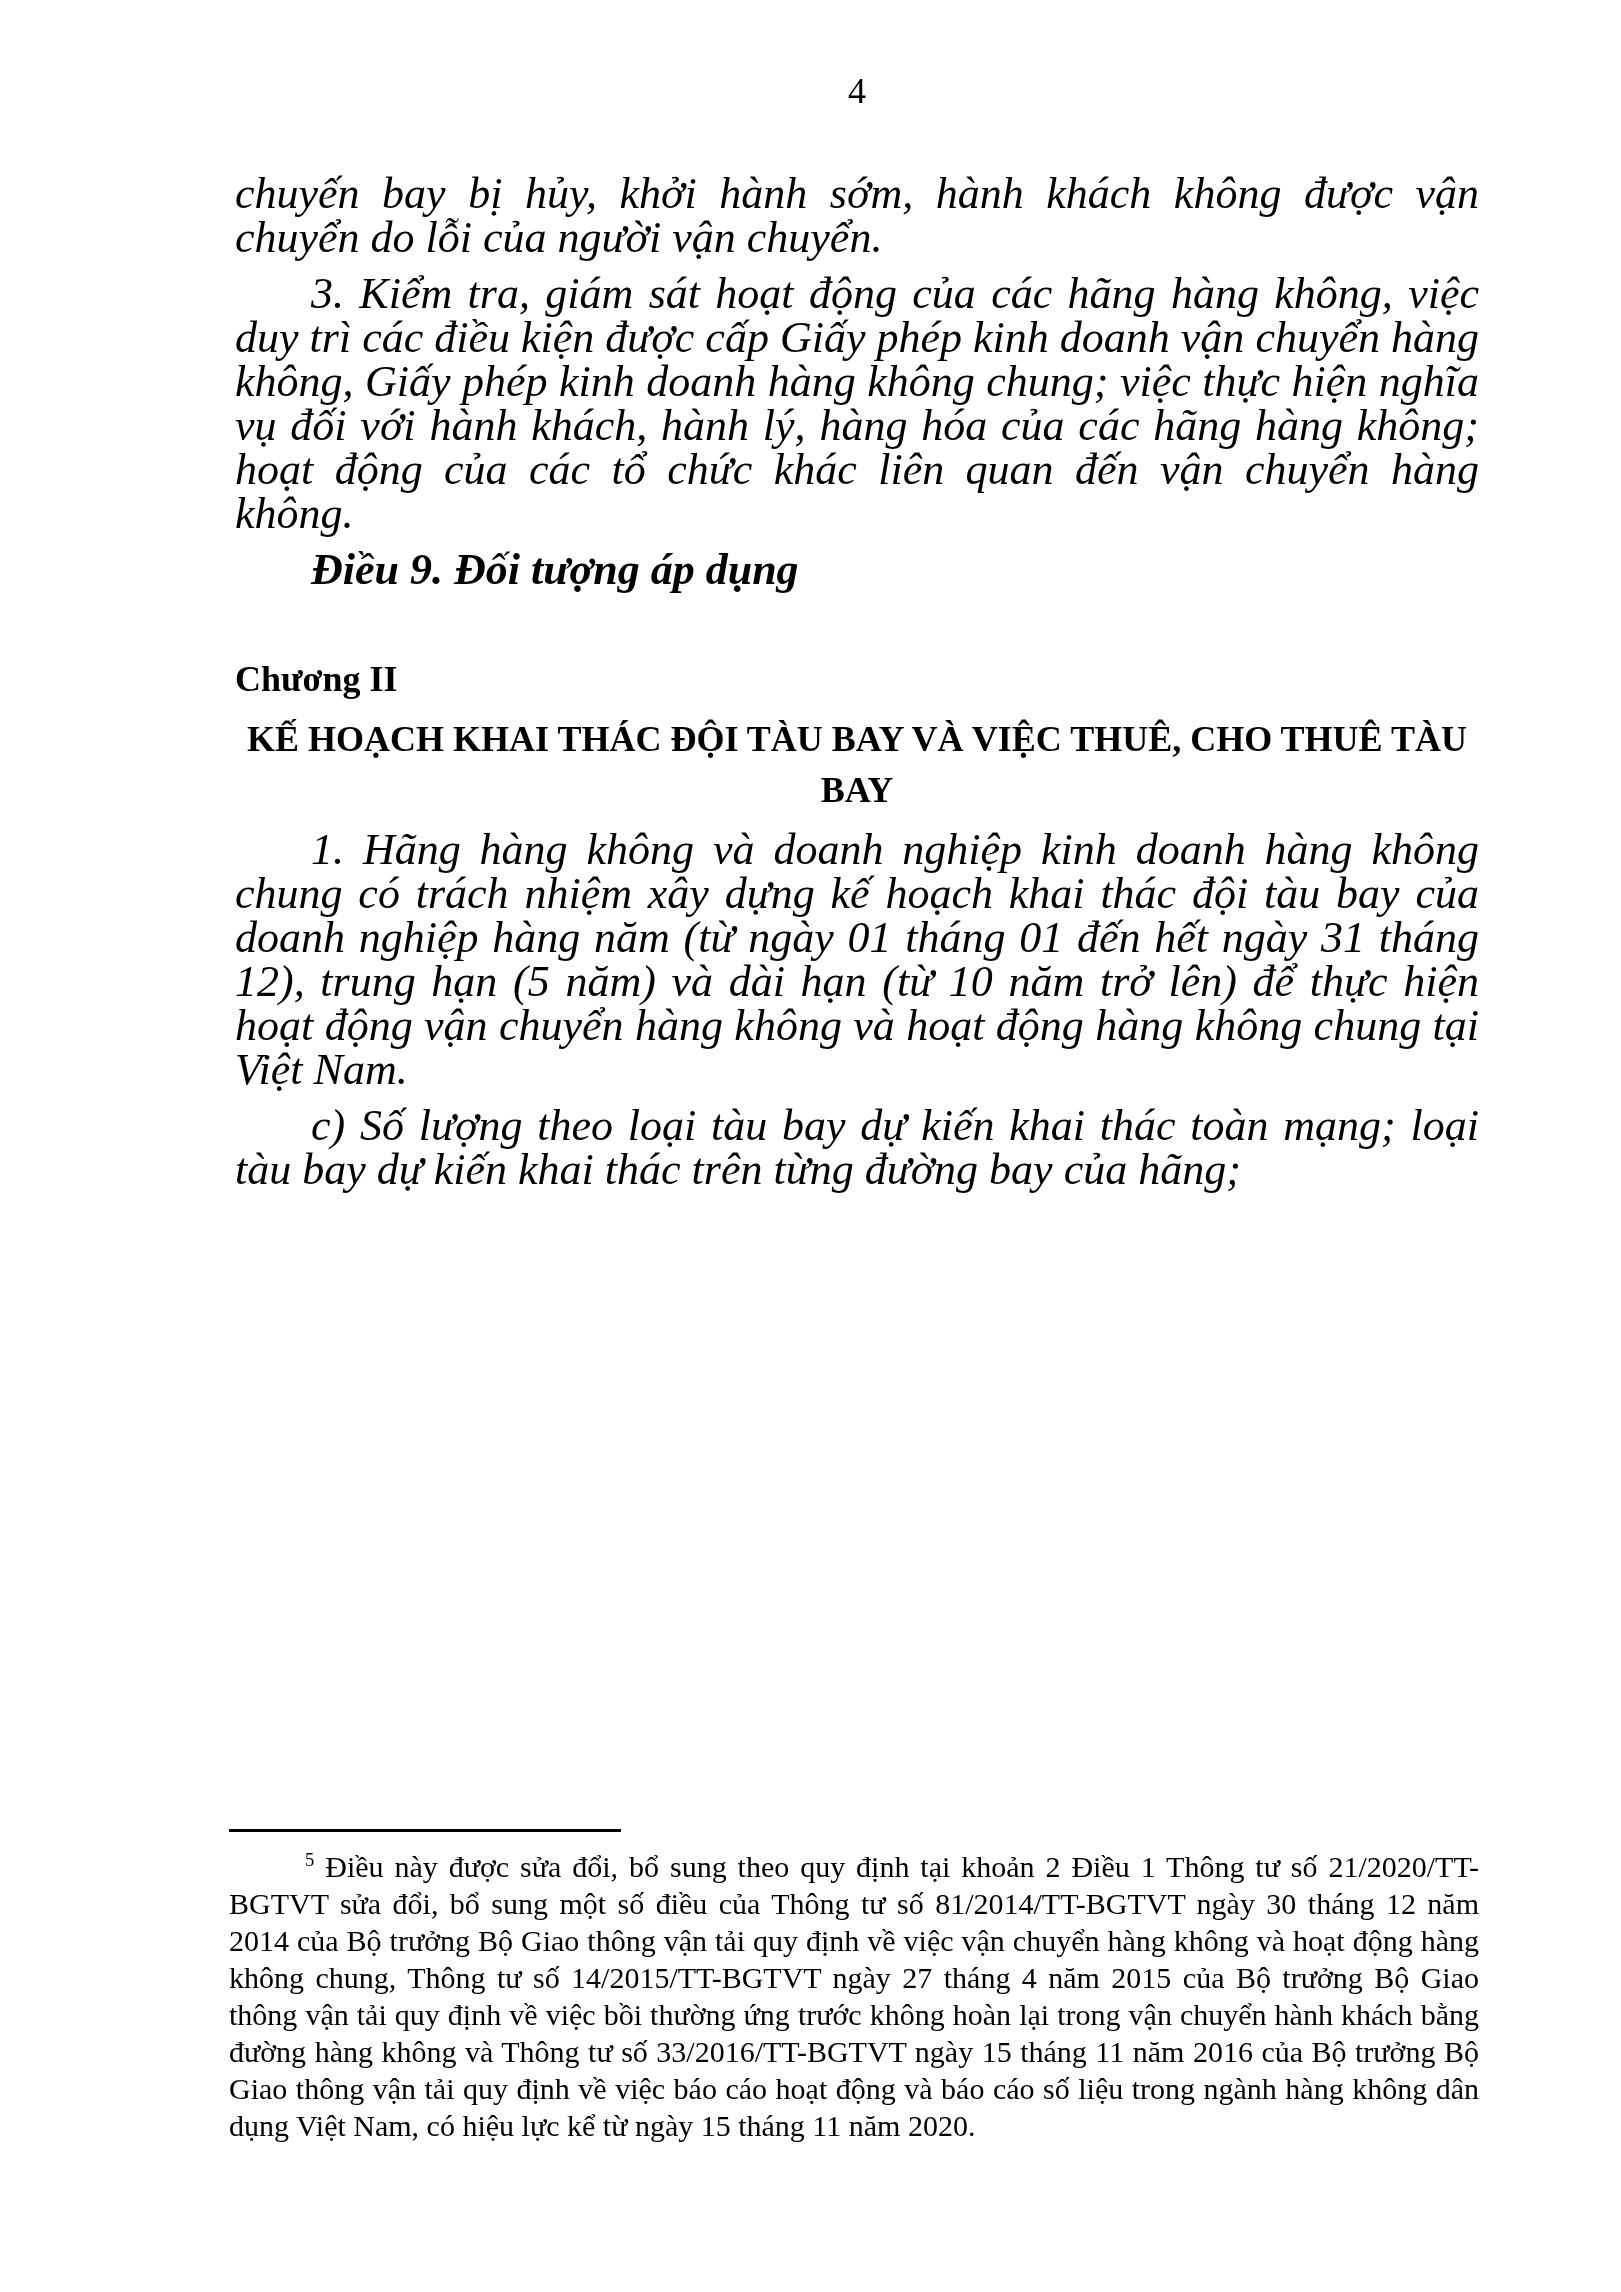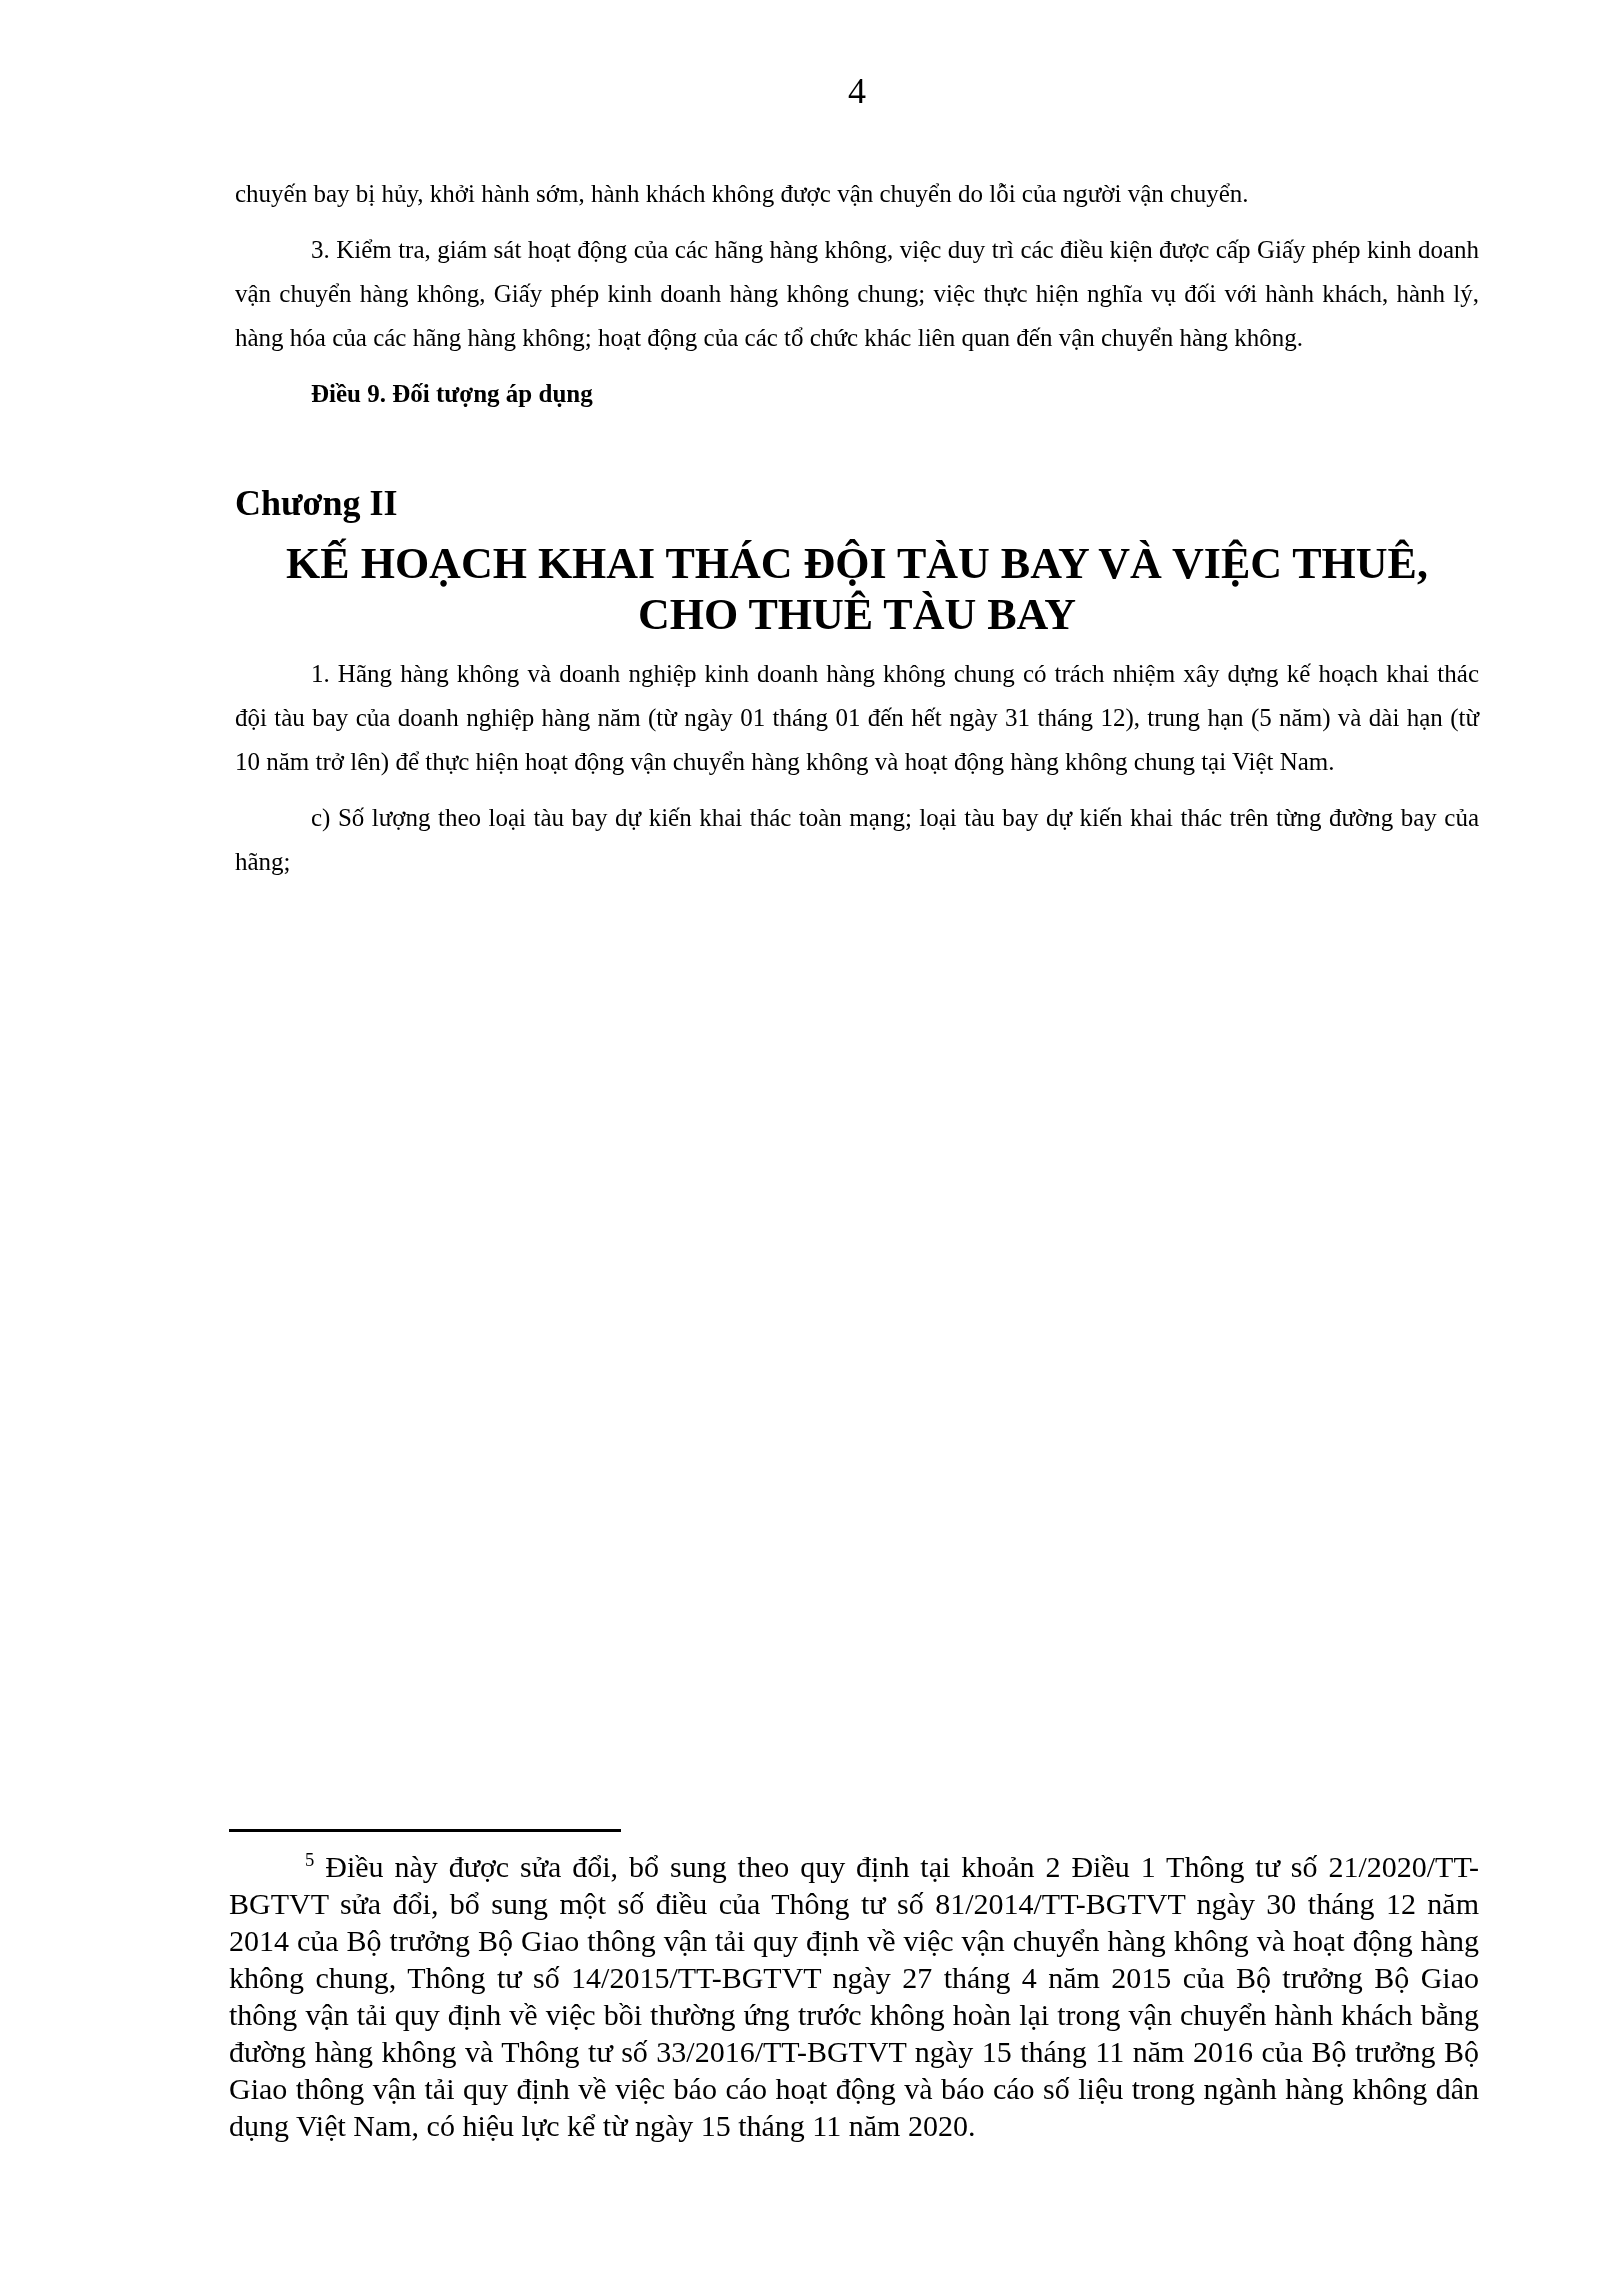--- a/index.html
+++ b/index.html
@@ -19,40 +19,41 @@
   .content {
     padding: 0 142px 0 235px;
   }
   .page-number {
     margin-top: 69px;
     text-align: center;
     font-size: 36px;
     line-height: 44px;
   }
   p.body {
-    font-size: 25px;
+    font-size: 44px;
     line-height: 44px;
     text-align: justify;
     text-indent: 76px;
     margin: 11.8px 0 0 0;
+    font-style: italic;
   }
   p.continuation {
     text-indent: 0;
     margin-top: 59px;
   }
   .bold { font-weight: bold; }
   p.chapter-label {
     font-size: 36px;
     line-height: 44px;
     font-weight: bold;
     text-indent: 0;
     margin: 65px 0 0 0;
   }
   p.chapter-title {
-    font-size: 44px;
+    font-size: 36px;
     line-height: 51px;
     font-weight: bold;
     text-align: center;
     text-indent: 0;
     margin: 13.7px 0 0 0;
   }
   sup.fn-ref {
     font-size: 0.62em;
     line-height: 0;
     vertical-align: super;

